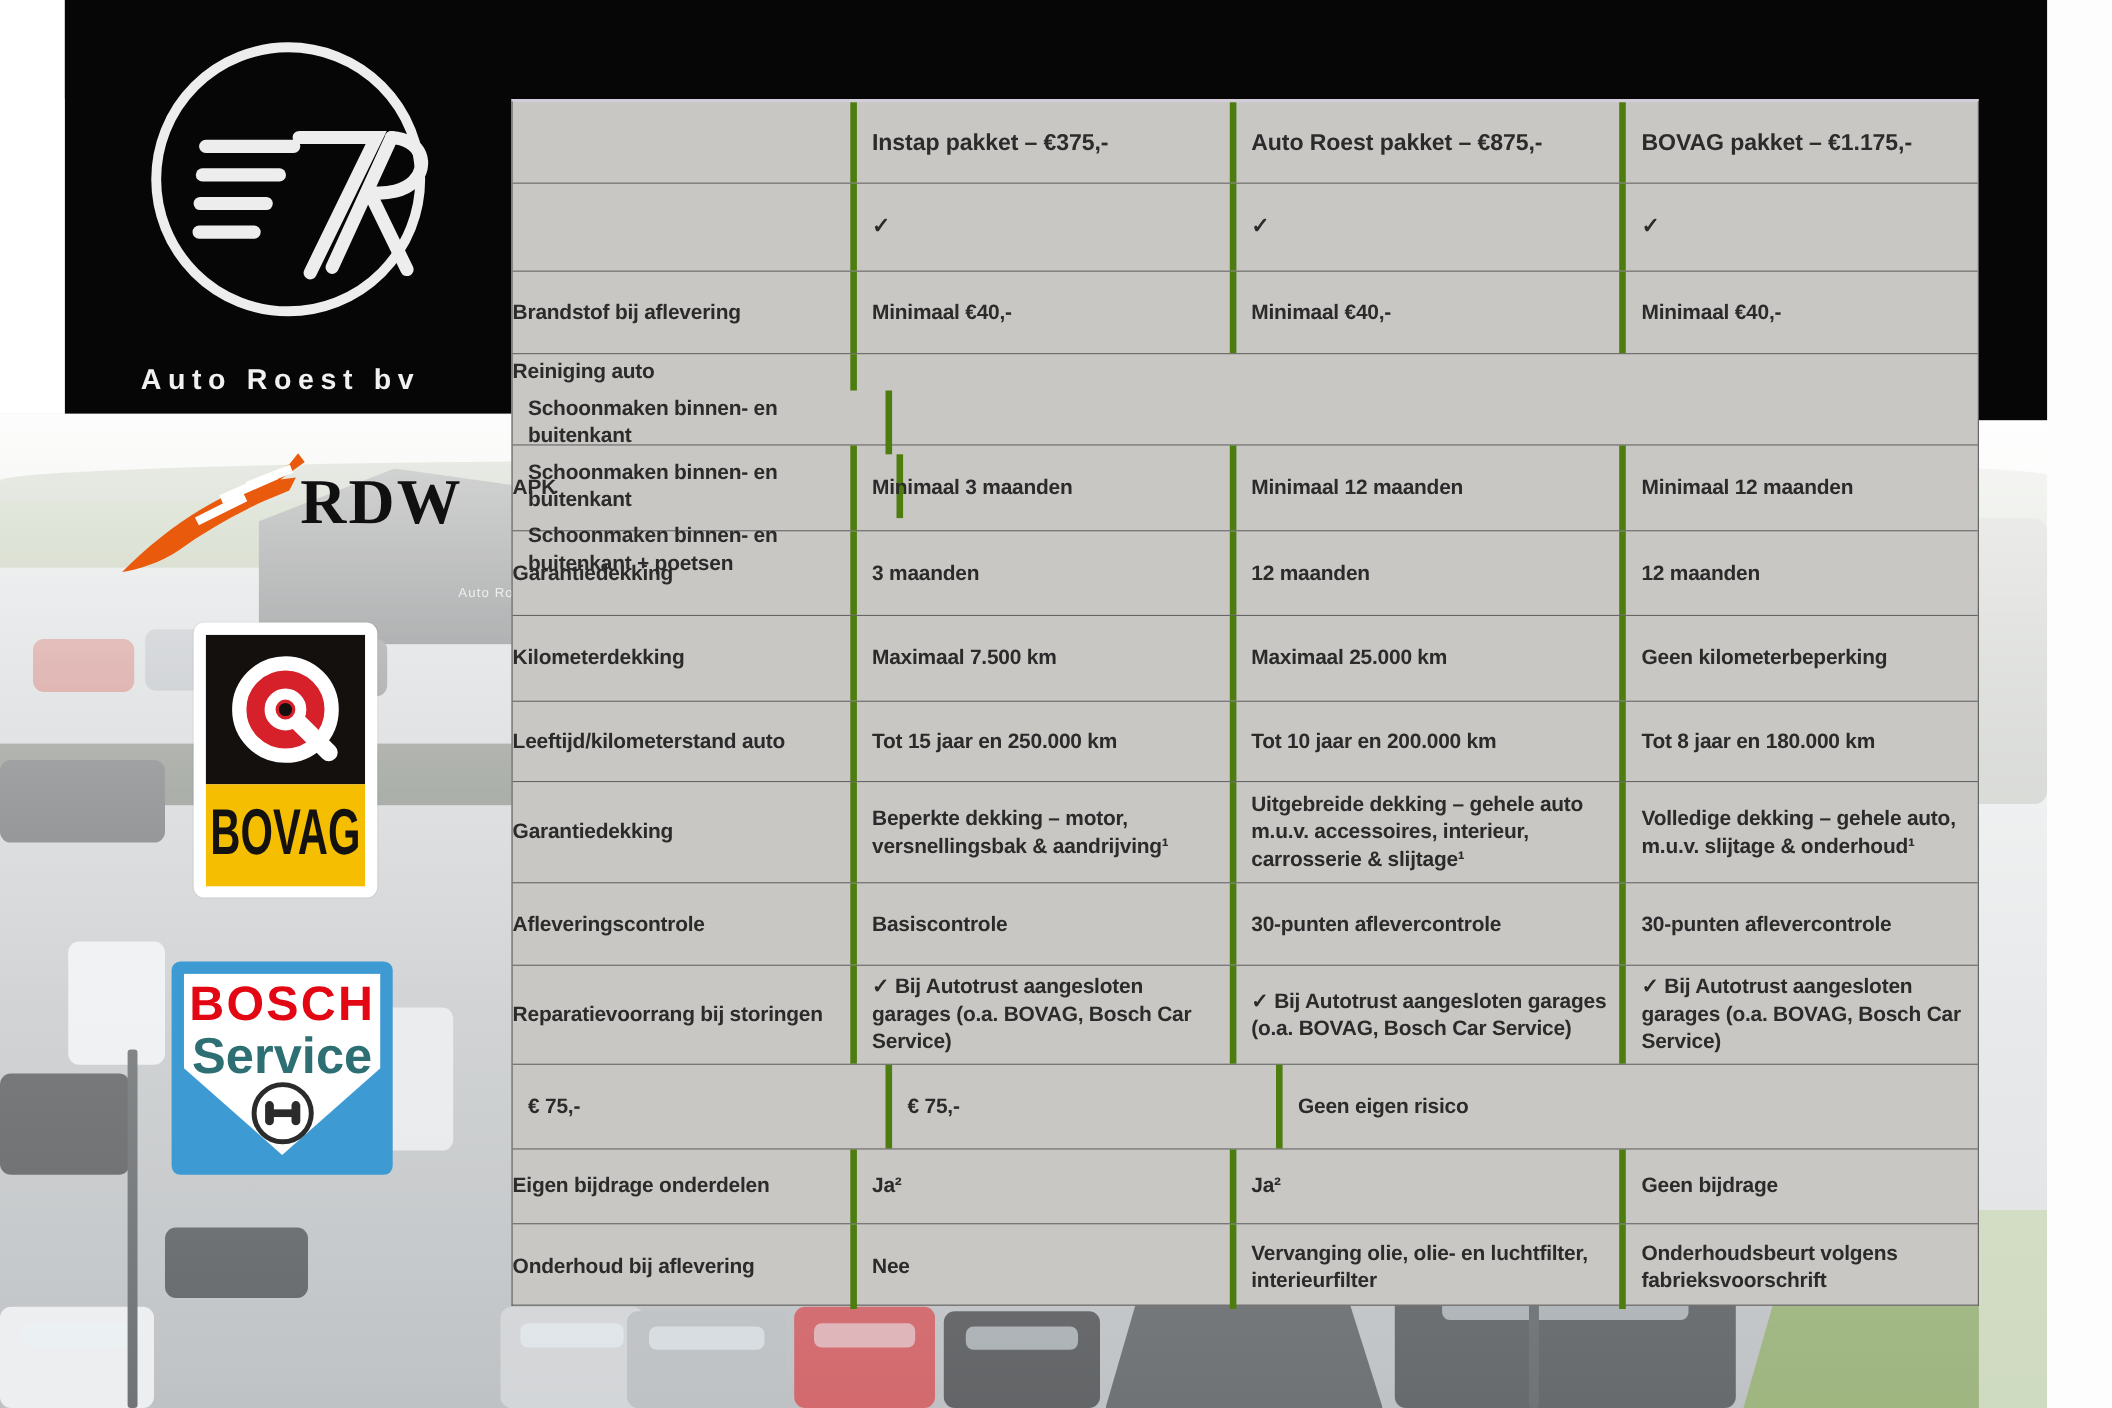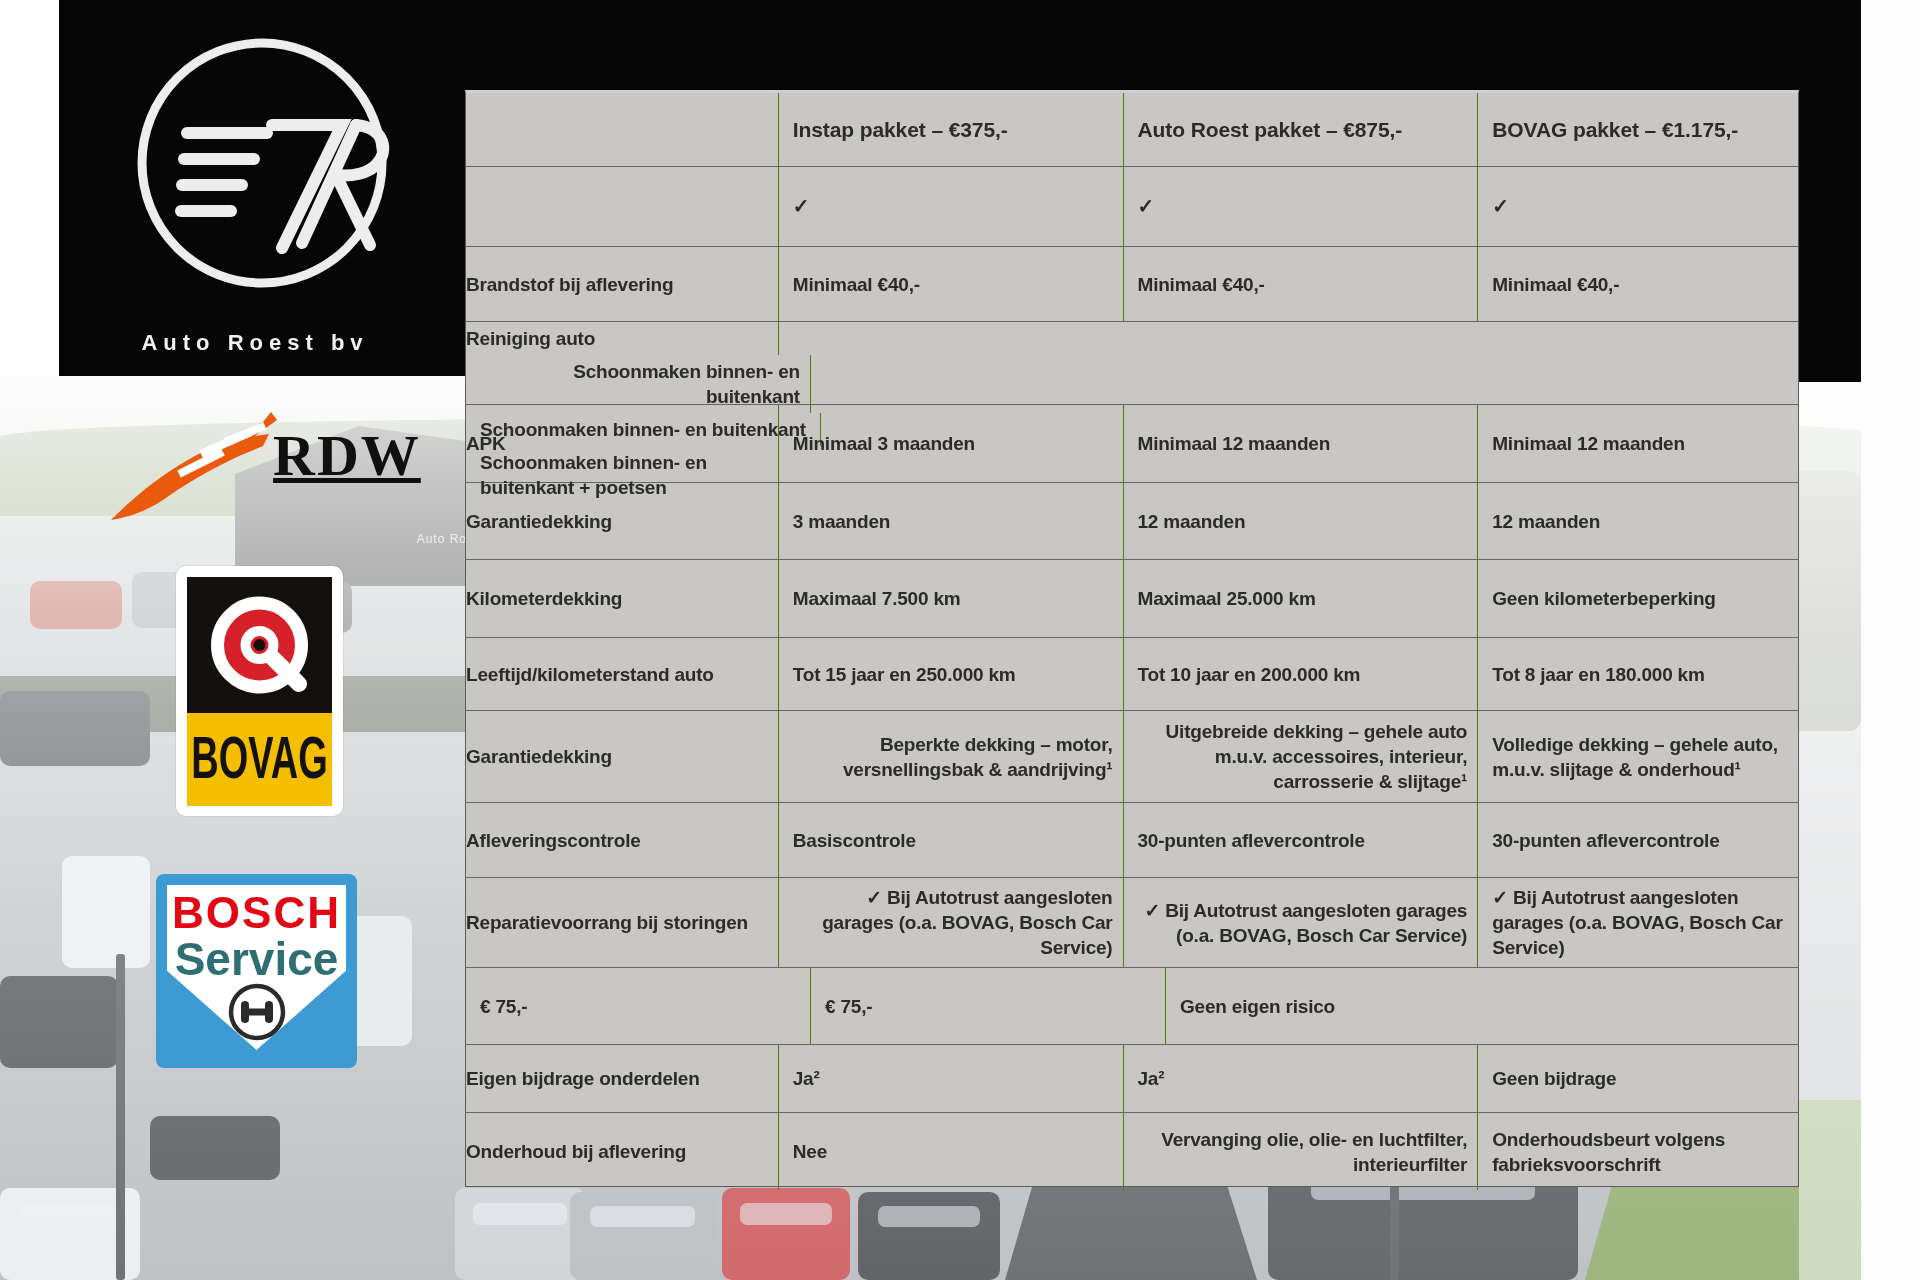--- a/index.html
+++ b/index.html
@@ -34,42 +34,42 @@
   
   .white-left{left:0;top:0;width:59px;height:376px;background:#ffffff;}
   .white-right{left:1861px;top:0;width:59px;height:1280px;background:#fdfdfd;}
   .top-band{left:59px;top:0;width:1802px;height:90px;background:#060606;}
   .right-black{left:1799px;top:90px;width:62px;height:292px;background:#060606;}
 
   
   .logo-box{left:59px;top:0;width:406px;height:376px;background:#060606;}
   .mark{position:absolute;left:72px;top:32px;}
   .company{position:absolute;left:0;right:14px;top:330px;text-align:center;color:#f1f1f1;
-           font-size:22px;font-weight:700;letter-spacing:6px;}
+           font-size:26px;font-weight:700;letter-spacing:6px;}
 
   
   .table{left:465px;top:90px;width:1334px;height:1097px;background:#c9c7c4;box-sizing:border-box;
          border:1px solid #5c5c5c;border-top:3px solid #d3ccd9;color:#2b2b2b;}
   .trow{display:flex;box-sizing:border-box;border-bottom:1px solid #666;}
   .trow:last-child{border-bottom:none;}
   .cell{box-sizing:border-box;display:flex;align-items:center;font-weight:700;font-size:19px;
         line-height:25px;padding:4px 10px 4px 14px;letter-spacing:-0.2px;}
   .cell.lab{width:313px;padding-left:0;padding-right:4px;}
   .cell.v1{width:345px;}
   .cell.v2{width:355px;}
   .cell.v3{width:320px;}
-  .cell.lab,.cell.v1,.cell.v2{border-right:1px solid #4d7c0f;text-align:right;}
+  .cell.lab,.cell.v1,.cell.v2{border-right:6px solid #4d7c0f;}
   .hrow{height:74px;}
   .hrow .cell{font-size:21px;letter-spacing:-0.1px;}
   .cell.check{font-size:20px;}
 
   
   .rdw{left:105px;top:408px;width:320px;height:125px;}
   .rdw-text{position:absolute;left:168px;top:14px;font-family:"Liberation Serif",serif;
-            font-weight:700;font-size:58px;color:#101010;letter-spacing:2px;text-decoration:underline;}
+            font-weight:700;font-size:58px;color:#101010;letter-spacing:2px;}
 
   
   .bovag{left:176px;top:566px;width:167px;height:250px;background:#ffffff;border-radius:10px;
          box-shadow:0 0 0 1px rgba(0,0,0,.05);}
   .bovag svg{position:absolute;left:11px;top:11px;}
   .bovag-text{position:absolute;left:11px;top:146px;width:145px;height:93px;display:flex;
               align-items:center;justify-content:center;color:#141210;font-weight:700;font-size:38px;
               letter-spacing:0px;transform:scaleY(1.55);}
 
   

